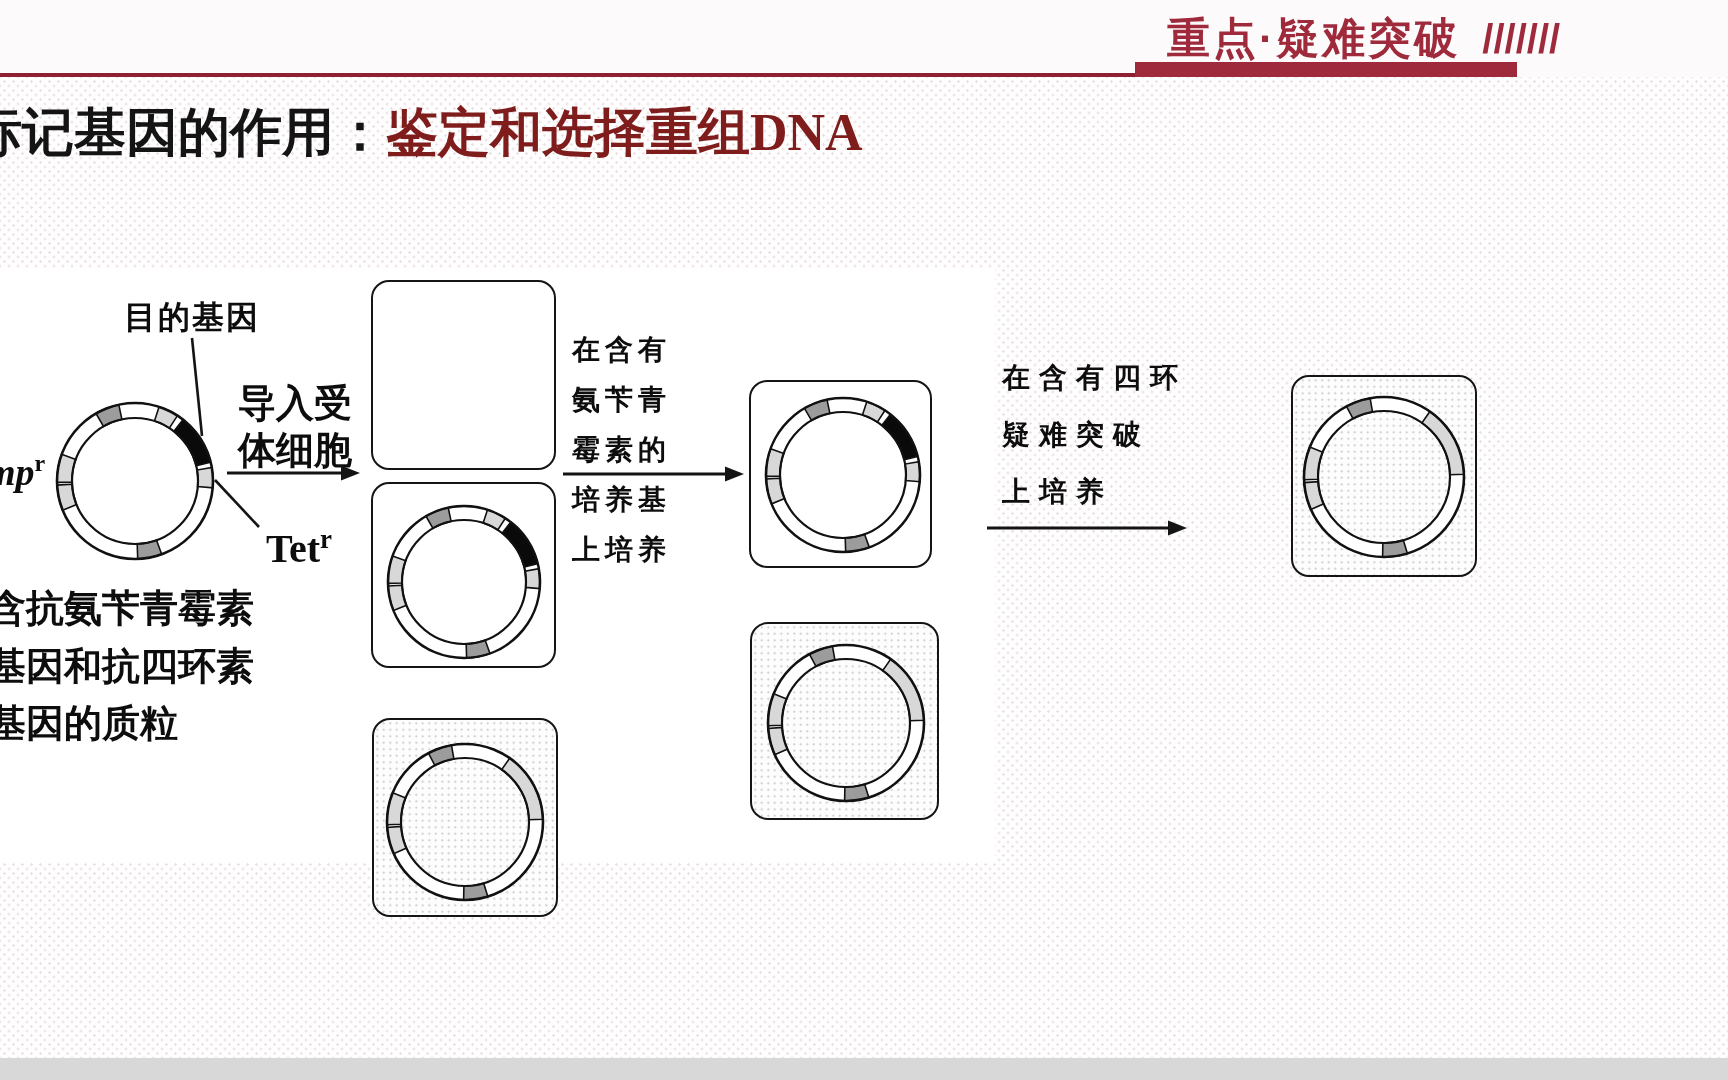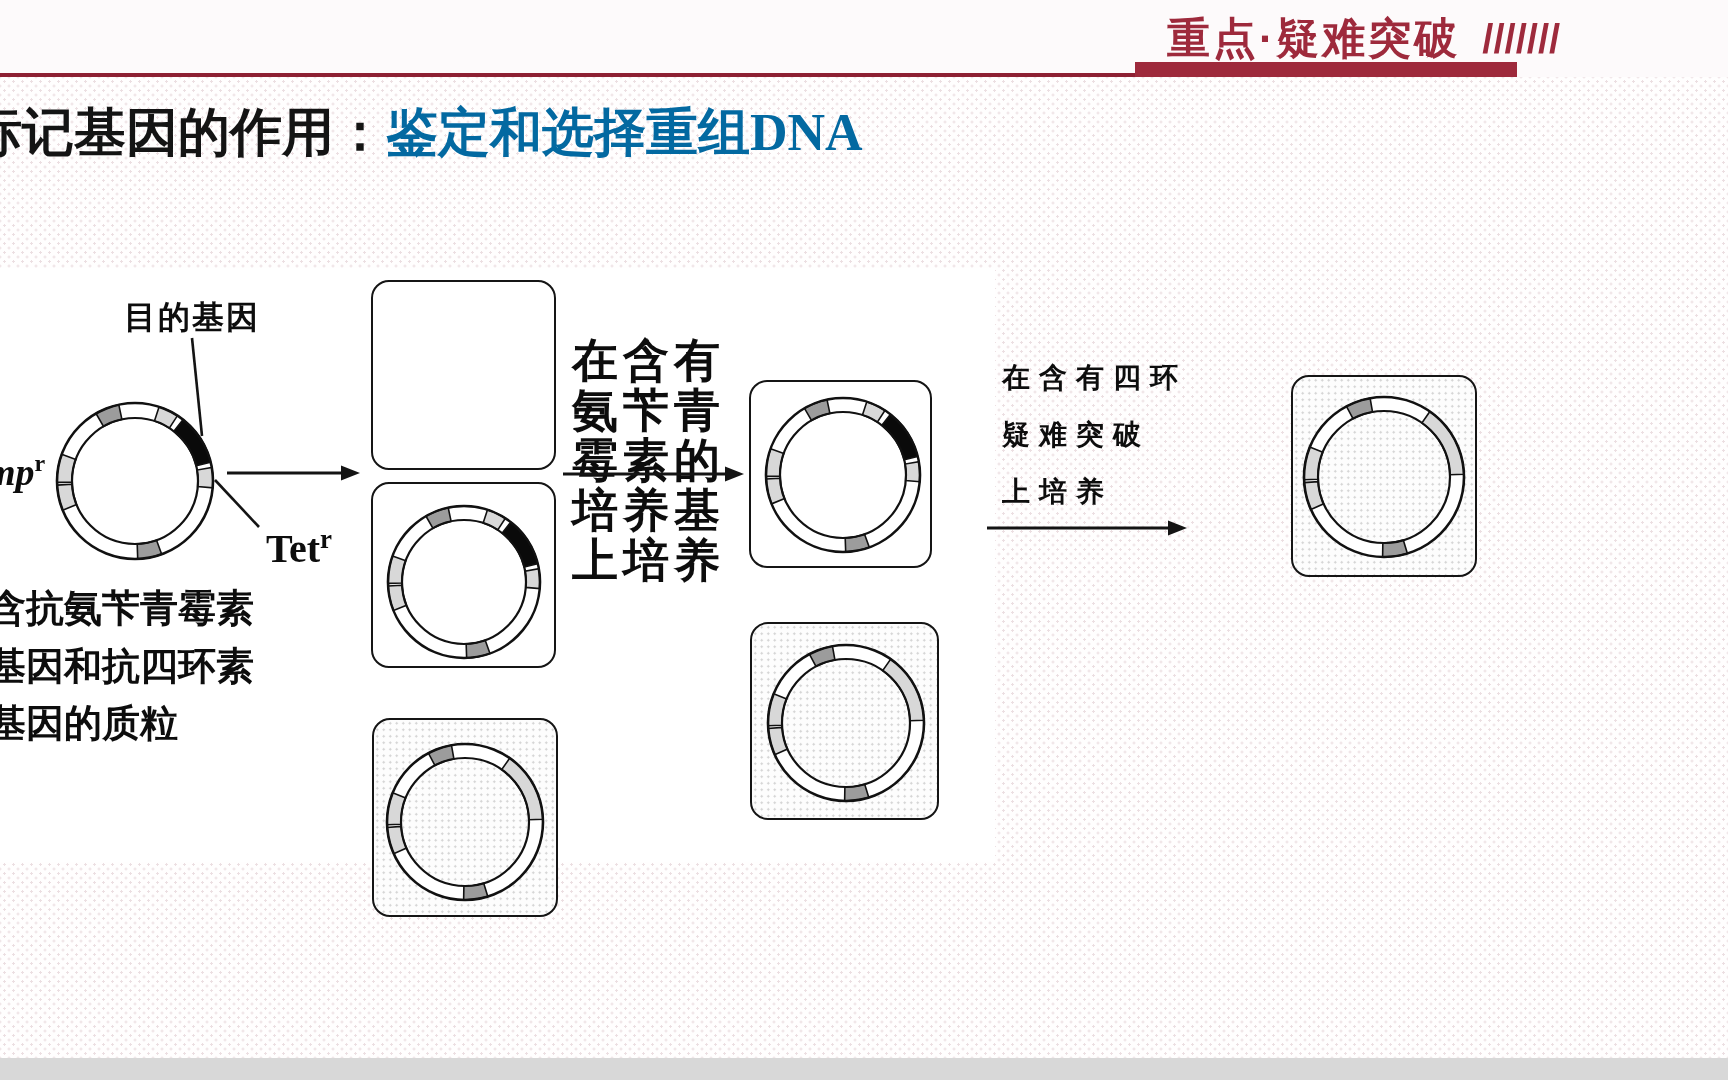--- a/index.html
+++ b/index.html
@@ -17,21 +17,21 @@
   .bottom-bar{left:0;top:1058px;width:1728px;height:22px;background:#d8d8d8;}
 
   
   .header-badge{left:1156px;top:10px;display:flex;align-items:baseline;color:#9e2a3c;white-space:nowrap;margin-left:11px;}
   .badge-text{font-size:43px;font-weight:700;letter-spacing:3px;}
   .badge-slashes{font-size:40px;font-weight:700;margin-left:22px;letter-spacing:0px;}
 
   
   .page-title{left:-30px;top:102px;font-size:52px;white-space:nowrap;line-height:60px;}
   .title-black{color:#141414;font-weight:700;font-family:"Liberation Sans","DejaVu Sans",sans-serif;}
-  .title-red{color:#0369a1;font-weight:700;font-family:"Liberation Serif","DejaVu Serif",serif;}
+  .title-red{color:#7f1d1d;font-weight:700;font-family:"Liberation Serif","DejaVu Serif",serif;}
 
   
   .figure-panel{left:0;top:268px;width:995px;height:594px;background:#ffffff;}
   .cbox{box-sizing:border-box;border:2.5px solid #151515;border-radius:18px;background:#ffffff;}
   .cbox.dotted{background-color:#fdfdfd;
     background-image:radial-gradient(#d3d3d3 1px,transparent 1.25px);
     background-size:6.5px 6.5px;}
   .box-empty{left:371px;top:280px;width:185px;height:190px;}
   .box-2{left:371px;top:482px;width:185px;height:186px;}
   .box-3{left:372px;top:718px;width:186px;height:199px;}
@@ -41,21 +41,21 @@
 
   .figtext{font-family:"Liberation Serif","DejaVu Serif",serif;font-weight:700;color:#0d0d0d;}
   .target-gene-label{left:124px;top:296px;font-size:32px;letter-spacing:2px;white-space:nowrap;}
   .intro-label{left:238px;top:380px;font-size:38px;line-height:47px;white-space:nowrap;}
   .amp-label{left:-14px;top:450px;font-size:38px;white-space:nowrap;}
   .amp-label i{font-family:"Liberation Serif","DejaVu Serif",serif;}
   .amp-label sup{font-size:24px;}
   .tet-label{left:224px;top:524px;font-size:40px;white-space:nowrap;margin-left:42px;}
   .tet-label sup{font-size:27px;font-weight:900;}
   .caption-label{left:-12px;top:580px;font-size:38px;line-height:57.5px;white-space:nowrap;}
-  .amp-medium-label{left:572px;top:336px;font-size:46px;line-height:50px;letter-spacing:5px;white-space:nowrap;}
+  .amp-medium-label{left:572px;top:325px;font-size:28px;line-height:50px;letter-spacing:5px;white-space:nowrap;}
   .tet-medium-label{left:1002px;top:349px;font-size:28px;line-height:57px;letter-spacing:9px;white-space:nowrap;}
 
   .overlay-svg{left:0;top:0;width:1728px;height:1080px;pointer-events:none;}
   .plasmid-layer svg{position:absolute;}
 </style>
 </head>
 <body>
 
 <div class="stage">
 
@@ -77,20 +77,24 @@
 
   <div class="abs cbox box-empty"></div>
   <div class="abs cbox box-2"></div>
   <div class="abs cbox dotted box-3"></div>
   <div class="abs cbox box-4"></div>
   <div class="abs cbox dotted box-5"></div>
   <div class="abs cbox dotted box-6"></div>
 
   <div class="abs figtext target-gene-label">目的基因</div>
 
+  <div class="abs figtext intro-label">
+    <div>导入受</div>
+    <div>体细胞</div>
+  </div>
 
   <div class="abs figtext amp-label"><i>mp</i><sup>r</sup></div>
 
   <div class="abs figtext tet-label"><span>Tet</span><sup>r</sup></div>
 
   <div class="abs figtext caption-label">
     <div>含抗氨苄青霉素</div>
     <div>基因和抗四环素</div>
     <div>基因的质粒</div>
   </div>

